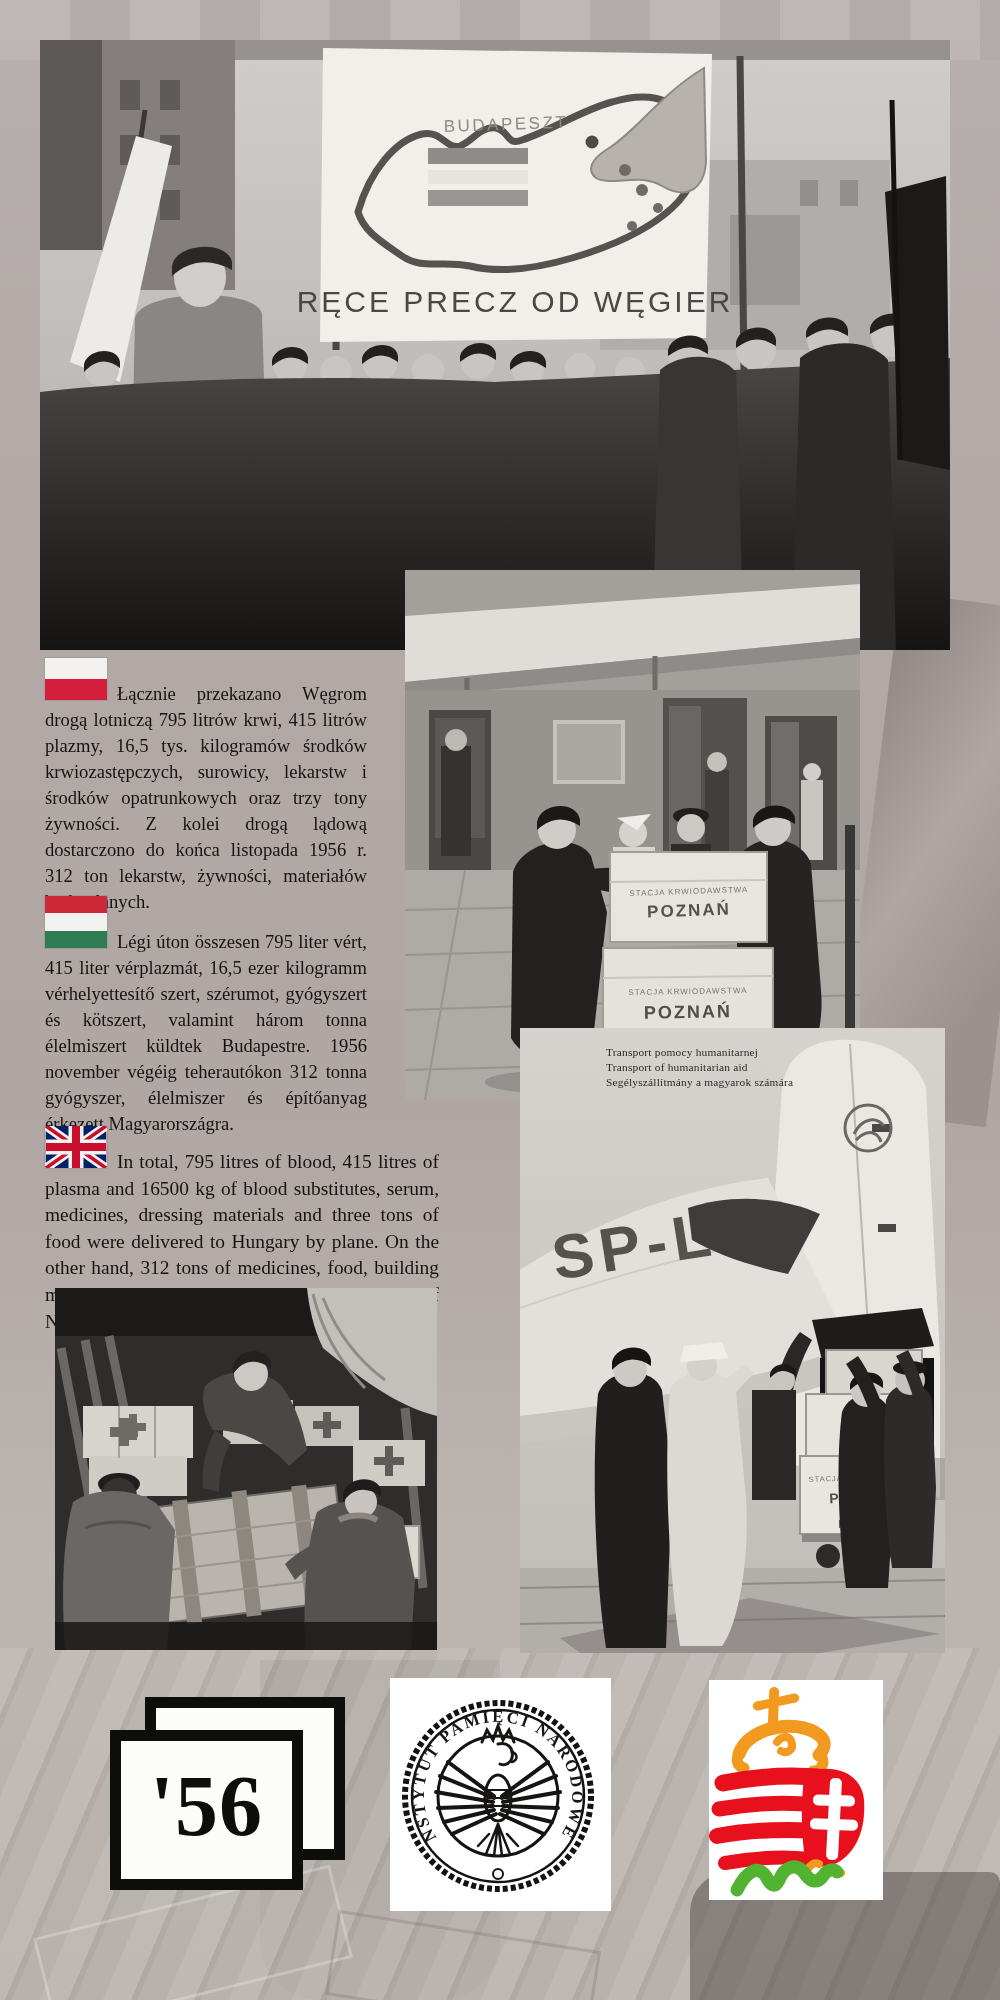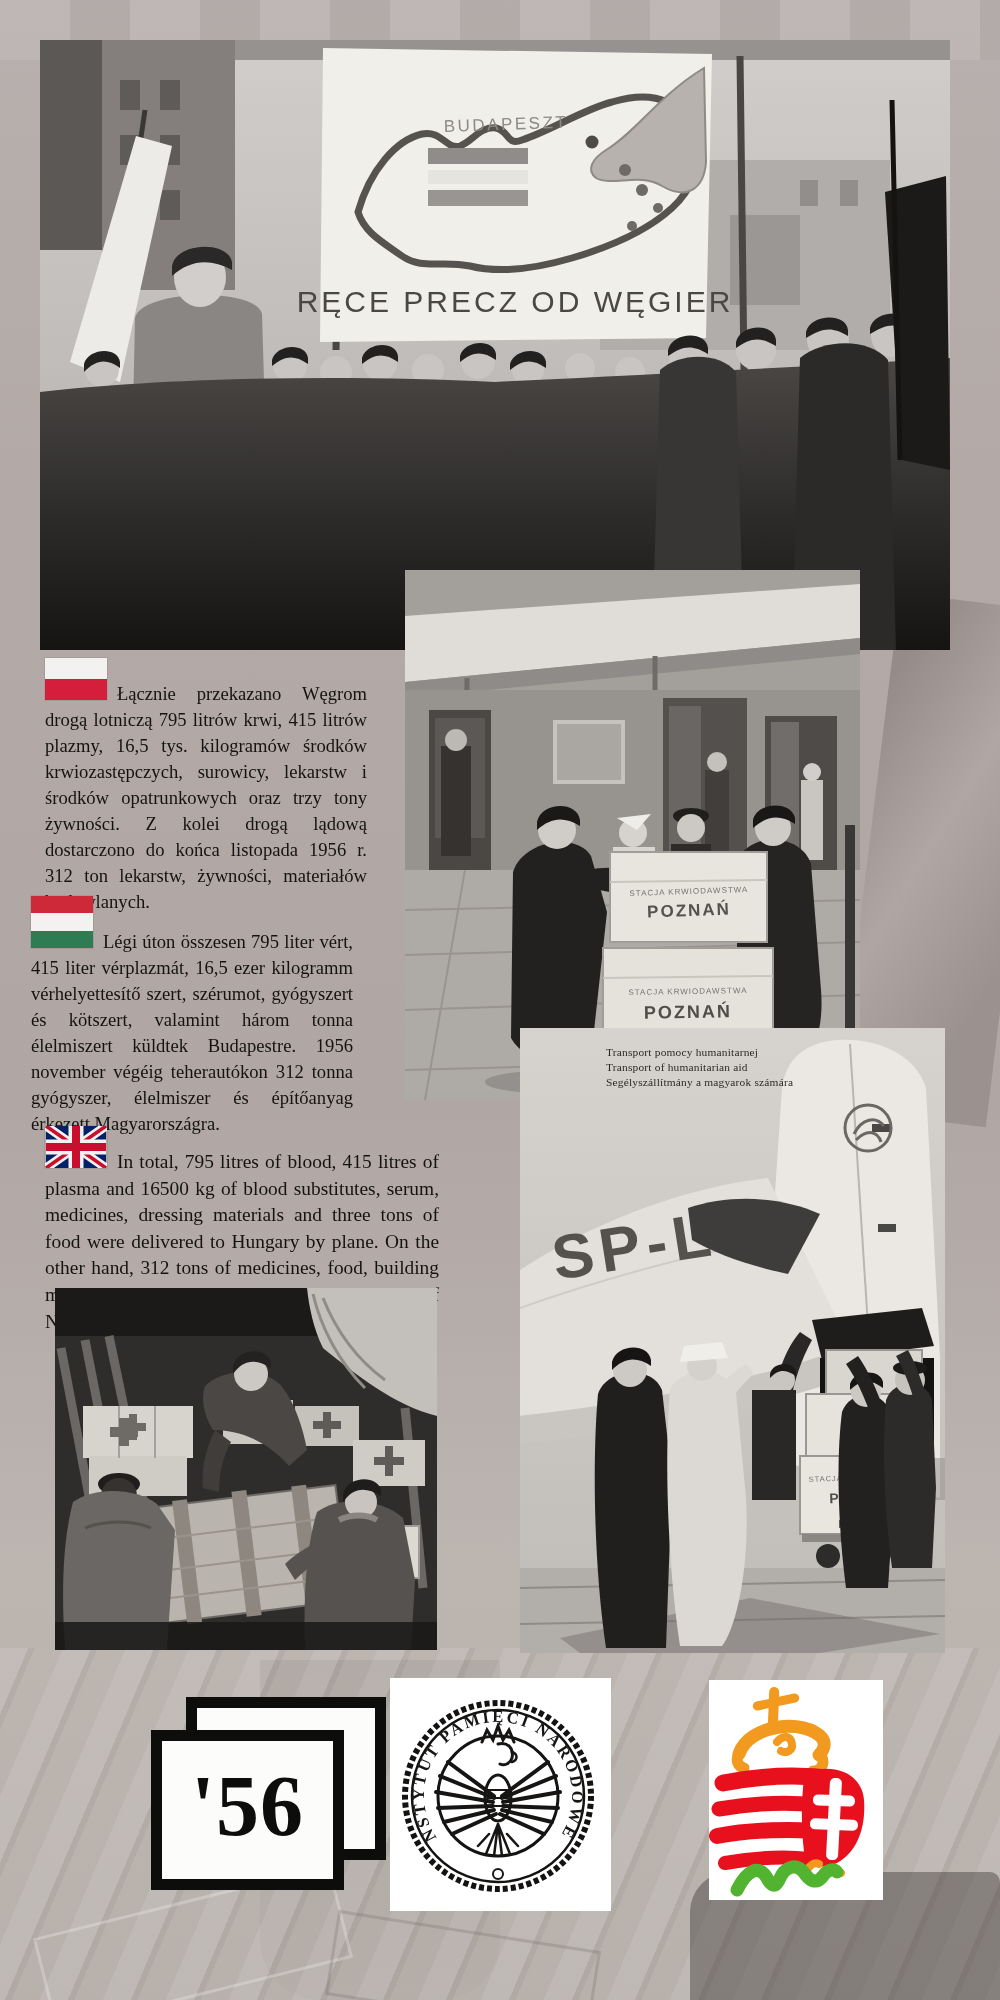--- a/index.html
+++ b/index.html
@@ -38,21 +38,21 @@
   .flag-hu{width:62px;height:52px;}
   .flag-hu .r{height:33.4%;background:#ce2939;}
   .flag-hu .w{height:33.3%;background:#f4f2f0;}
   .flag-hu .g{height:33.3%;background:#2e7d52;}
   .flag-uk{width:62px;height:42px;}
 
   
   .plane-caption{font-size:11.4px;line-height:15.4px;color:#2b2927;letter-spacing:.2px;}
 
   
-  .logo56{left:110px;top:1695px;width:240px;height:200px;margin-left:41px;}
+  .logo56{left:110px;top:1695px;width:240px;height:200px;}
   .sq{position:absolute;background:#fcfcfb;border:11px solid #0d0d0c;box-sizing:border-box;}
   .sq-back{left:35px;top:2px;width:200px;height:163px;}
   .sq-front{left:0;top:35px;width:193px;height:160px;
             display:flex;align-items:center;justify-content:center;}
   .sq-front span{font-family:"Liberation Serif",serif;font-weight:bold;font-size:86px;
                  color:#0d0d0c;letter-spacing:1px;transform:translateY(-4px);}
   .logo-box{background:#ffffff;}
 </style>
 </head>
 <body>
@@ -251,21 +251,21 @@
       <circle cx="332" cy="492" r="15" fill="#35332f"></circle>
         <circle cx="332" cy="492" r="5" fill="#9c9995"></circle>
     </g>
     <rect x="440" y="255" width="10" height="275" fill="#3a3836"></rect>
   </svg>
 
   <div class="abs para para-pl" style="left:45px;top:658px;">
     <span class="flag flag-pl"><div class="t"></div><div class="b"></div></span><span>Łącznie przekazano Węgrom drogą lotniczą 795 litrów krwi, 415 litrów plazmy, 16,5 tys. kilogramów środków krwiozastępczych, surowicy, lekarstw i środków opatrunkowych oraz trzy tony żywności. Z kolei drogą lądową dostarczono do końca listopada 1956 r. 312 ton lekarstw, żywności, materiałów budowlanych.</span>
   </div>
 
-  <div class="abs para para-hu" style="left:31px;top:896px;">
+  <div class="abs para para-hu" style="left:45px;top:896px;">
     <span class="flag flag-hu"><div class="r"></div><div class="w"></div><div class="g"></div></span><span>Légi úton összesen 795 liter vért, 415 liter vérplazmát, 16,5 ezer kilogramm vérhelyettesítő szert, szérumot, gyógyszert és kötszert, valamint három tonna élelmiszert küldtek Budapestre. 1956 november végéig teherautókon 312 tonna gyógyszer, élelmiszer és építőanyag érkezett Magyarországra.</span>
   </div>
 
   <div class="abs para para-en" style="left:45px;top:1126px;">
     <span class="flag flag-uk"><svg width="62" height="42" viewBox="0 0 60 42">
       <rect width="60" height="42" fill="#012169"></rect>
       <path d="M0,0 L60,42 M60,0 L0,42" stroke="#f4f2f0" stroke-width="9"></path>
       <path d="M0,0 L60,42 M60,0 L0,42" stroke="#c8102e" stroke-width="3.6"></path>
       <path d="M30,0 V42 M0,21 H60" stroke="#f4f2f0" stroke-width="15"></path>
       <path d="M30,0 V42 M0,21 H60" stroke="#c8102e" stroke-width="8"></path>

